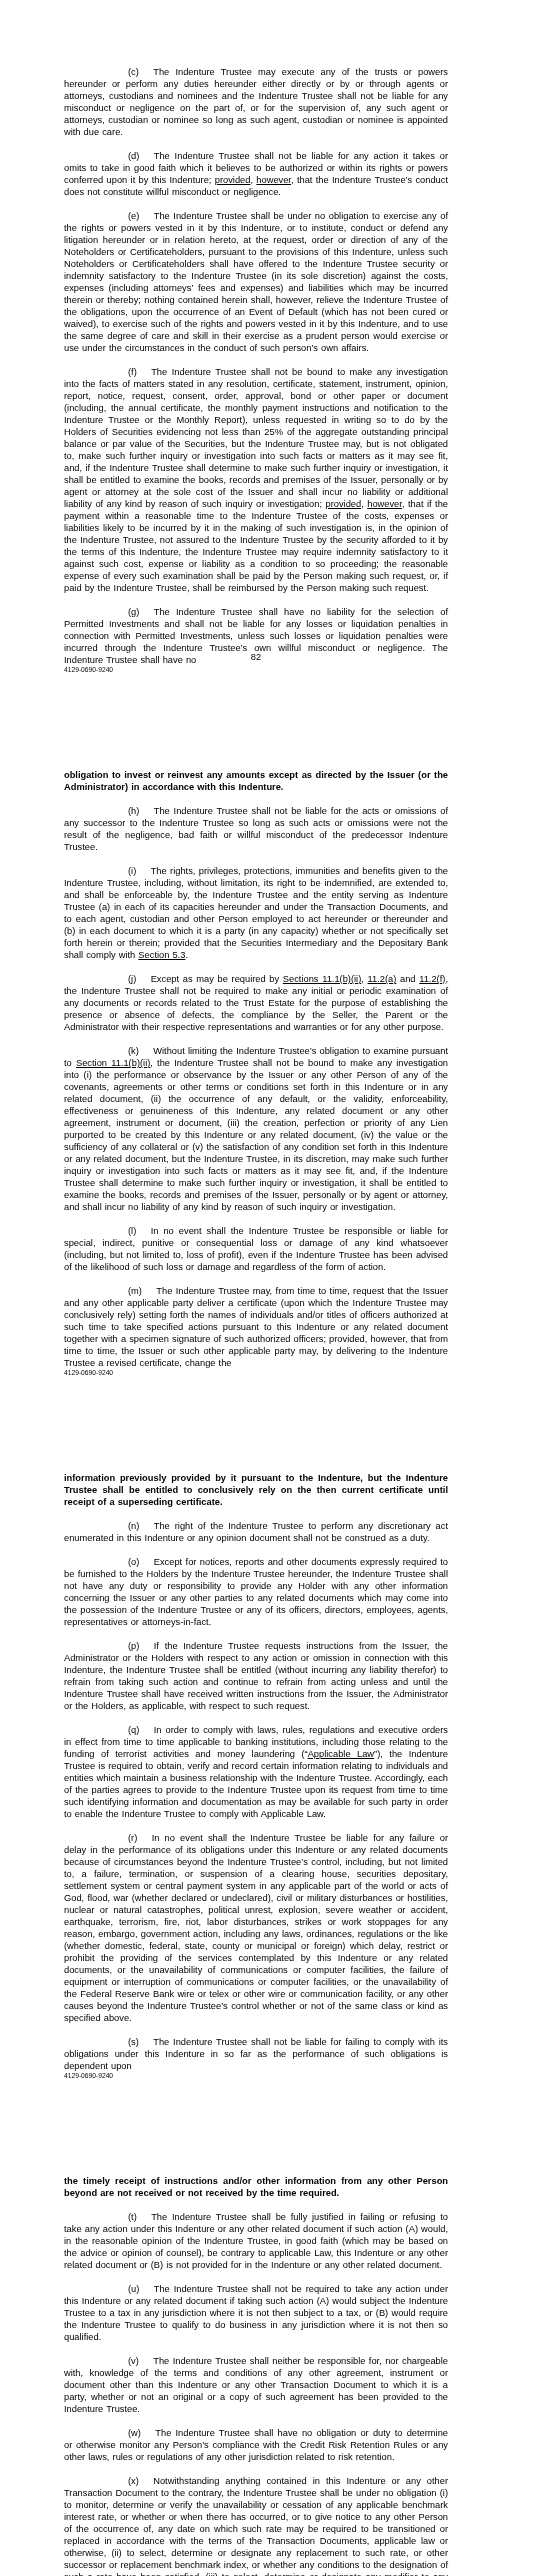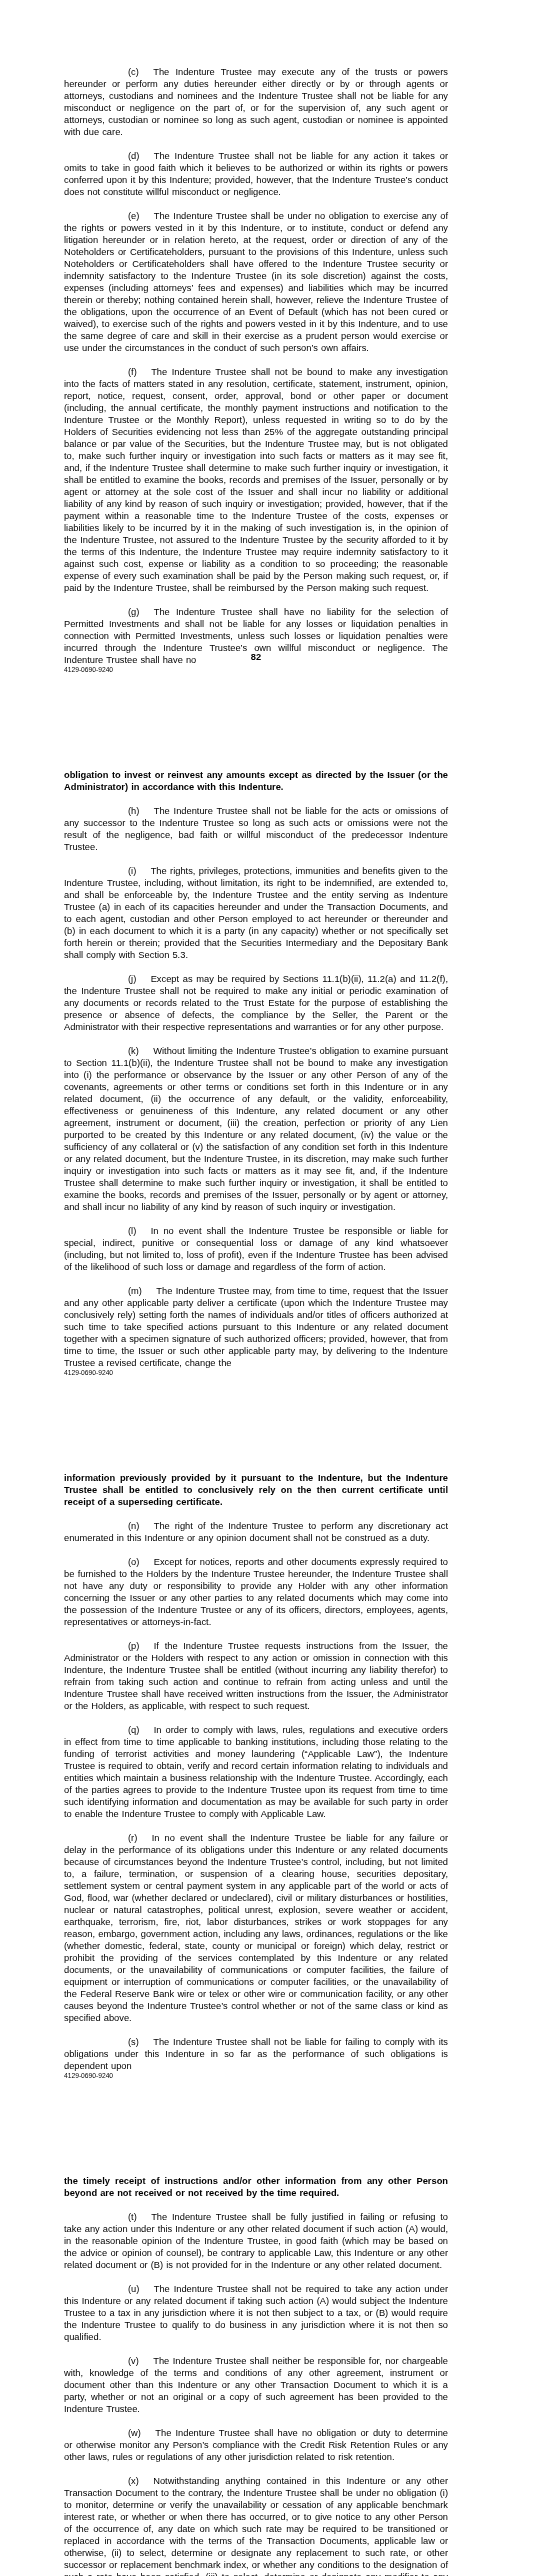--- a/index.html
+++ b/index.html
@@ -22,29 +22,28 @@
     font-size: 9.3px;
     line-height: 12px;
     text-align: justify;
     text-justify: inter-word;
     margin: 0 0 12px 0;
     text-indent: 64px;
     word-spacing: 0.5px;
   }
   .para.cont { text-indent: 0; font-weight: bold; }
   .tab { display: inline-block; width: 14.4px; }
-  .u { }
+  .u { text-decoration: underline; }
   .page-number {
     position: absolute;
     left: 0; right: 0;
     bottom: 41px;
     text-align: center;
     font-size: 9.3px;
     line-height: 10.3px;
-    font-weight: bold;
   }
   .doc-id {
     position: absolute;
     left: 64px;
     bottom: 29px;
     font-size: 6.7px;
     line-height: 7.7px;
   }
 </style>
 </head>

